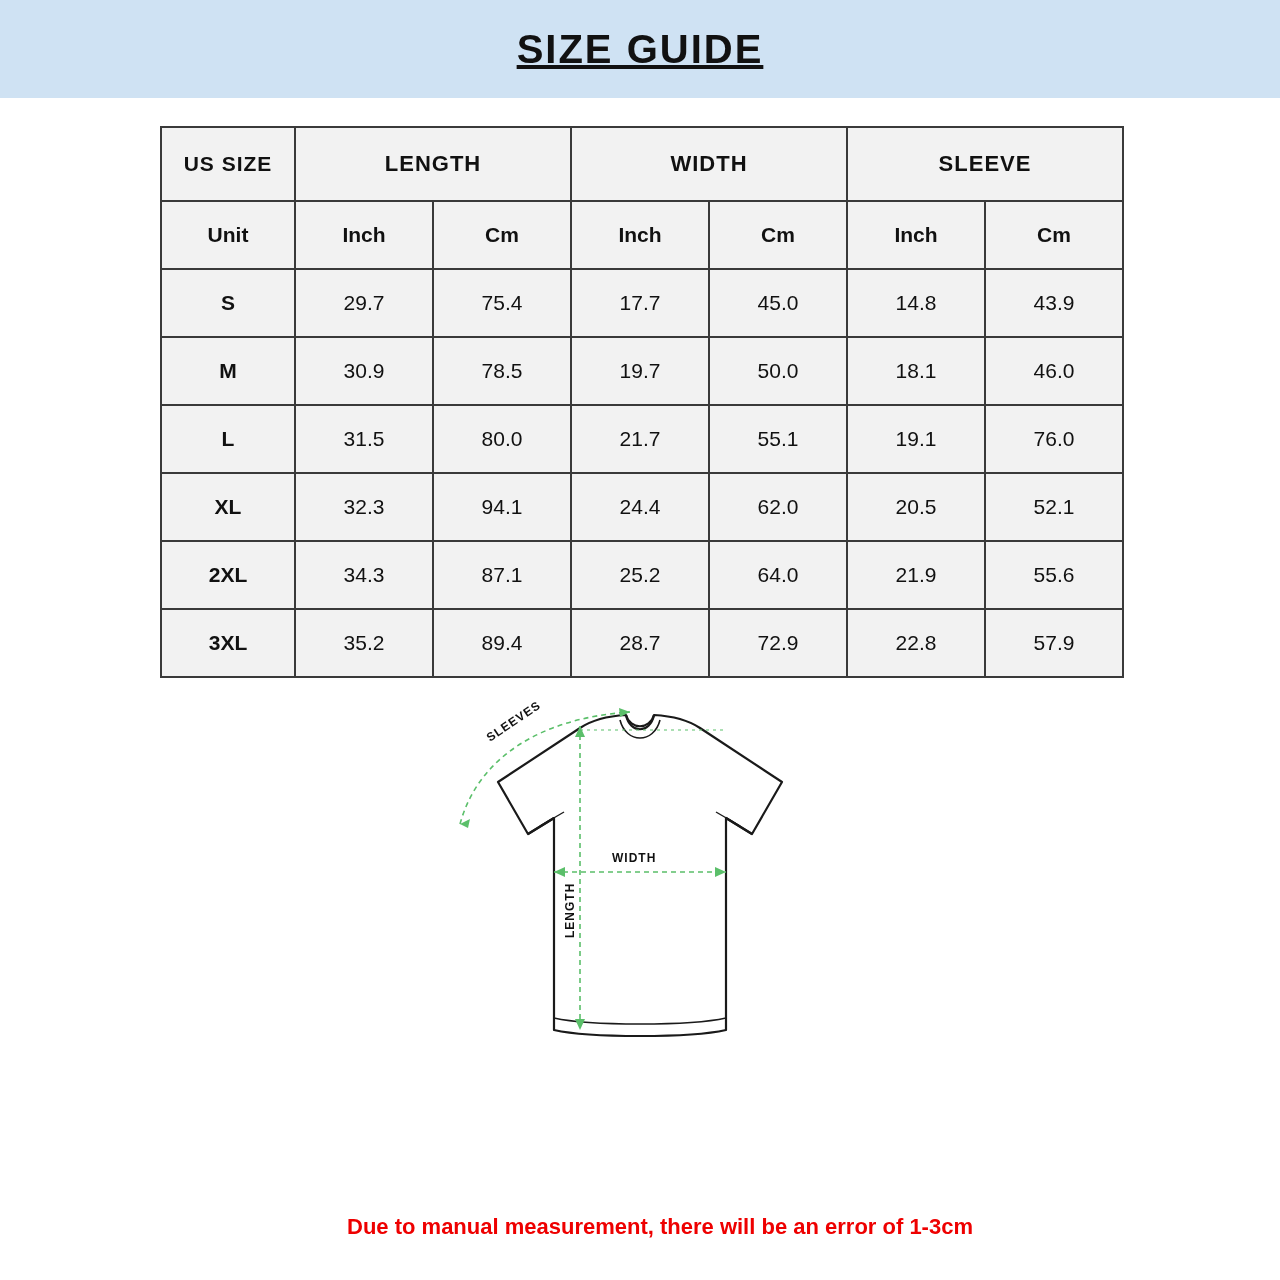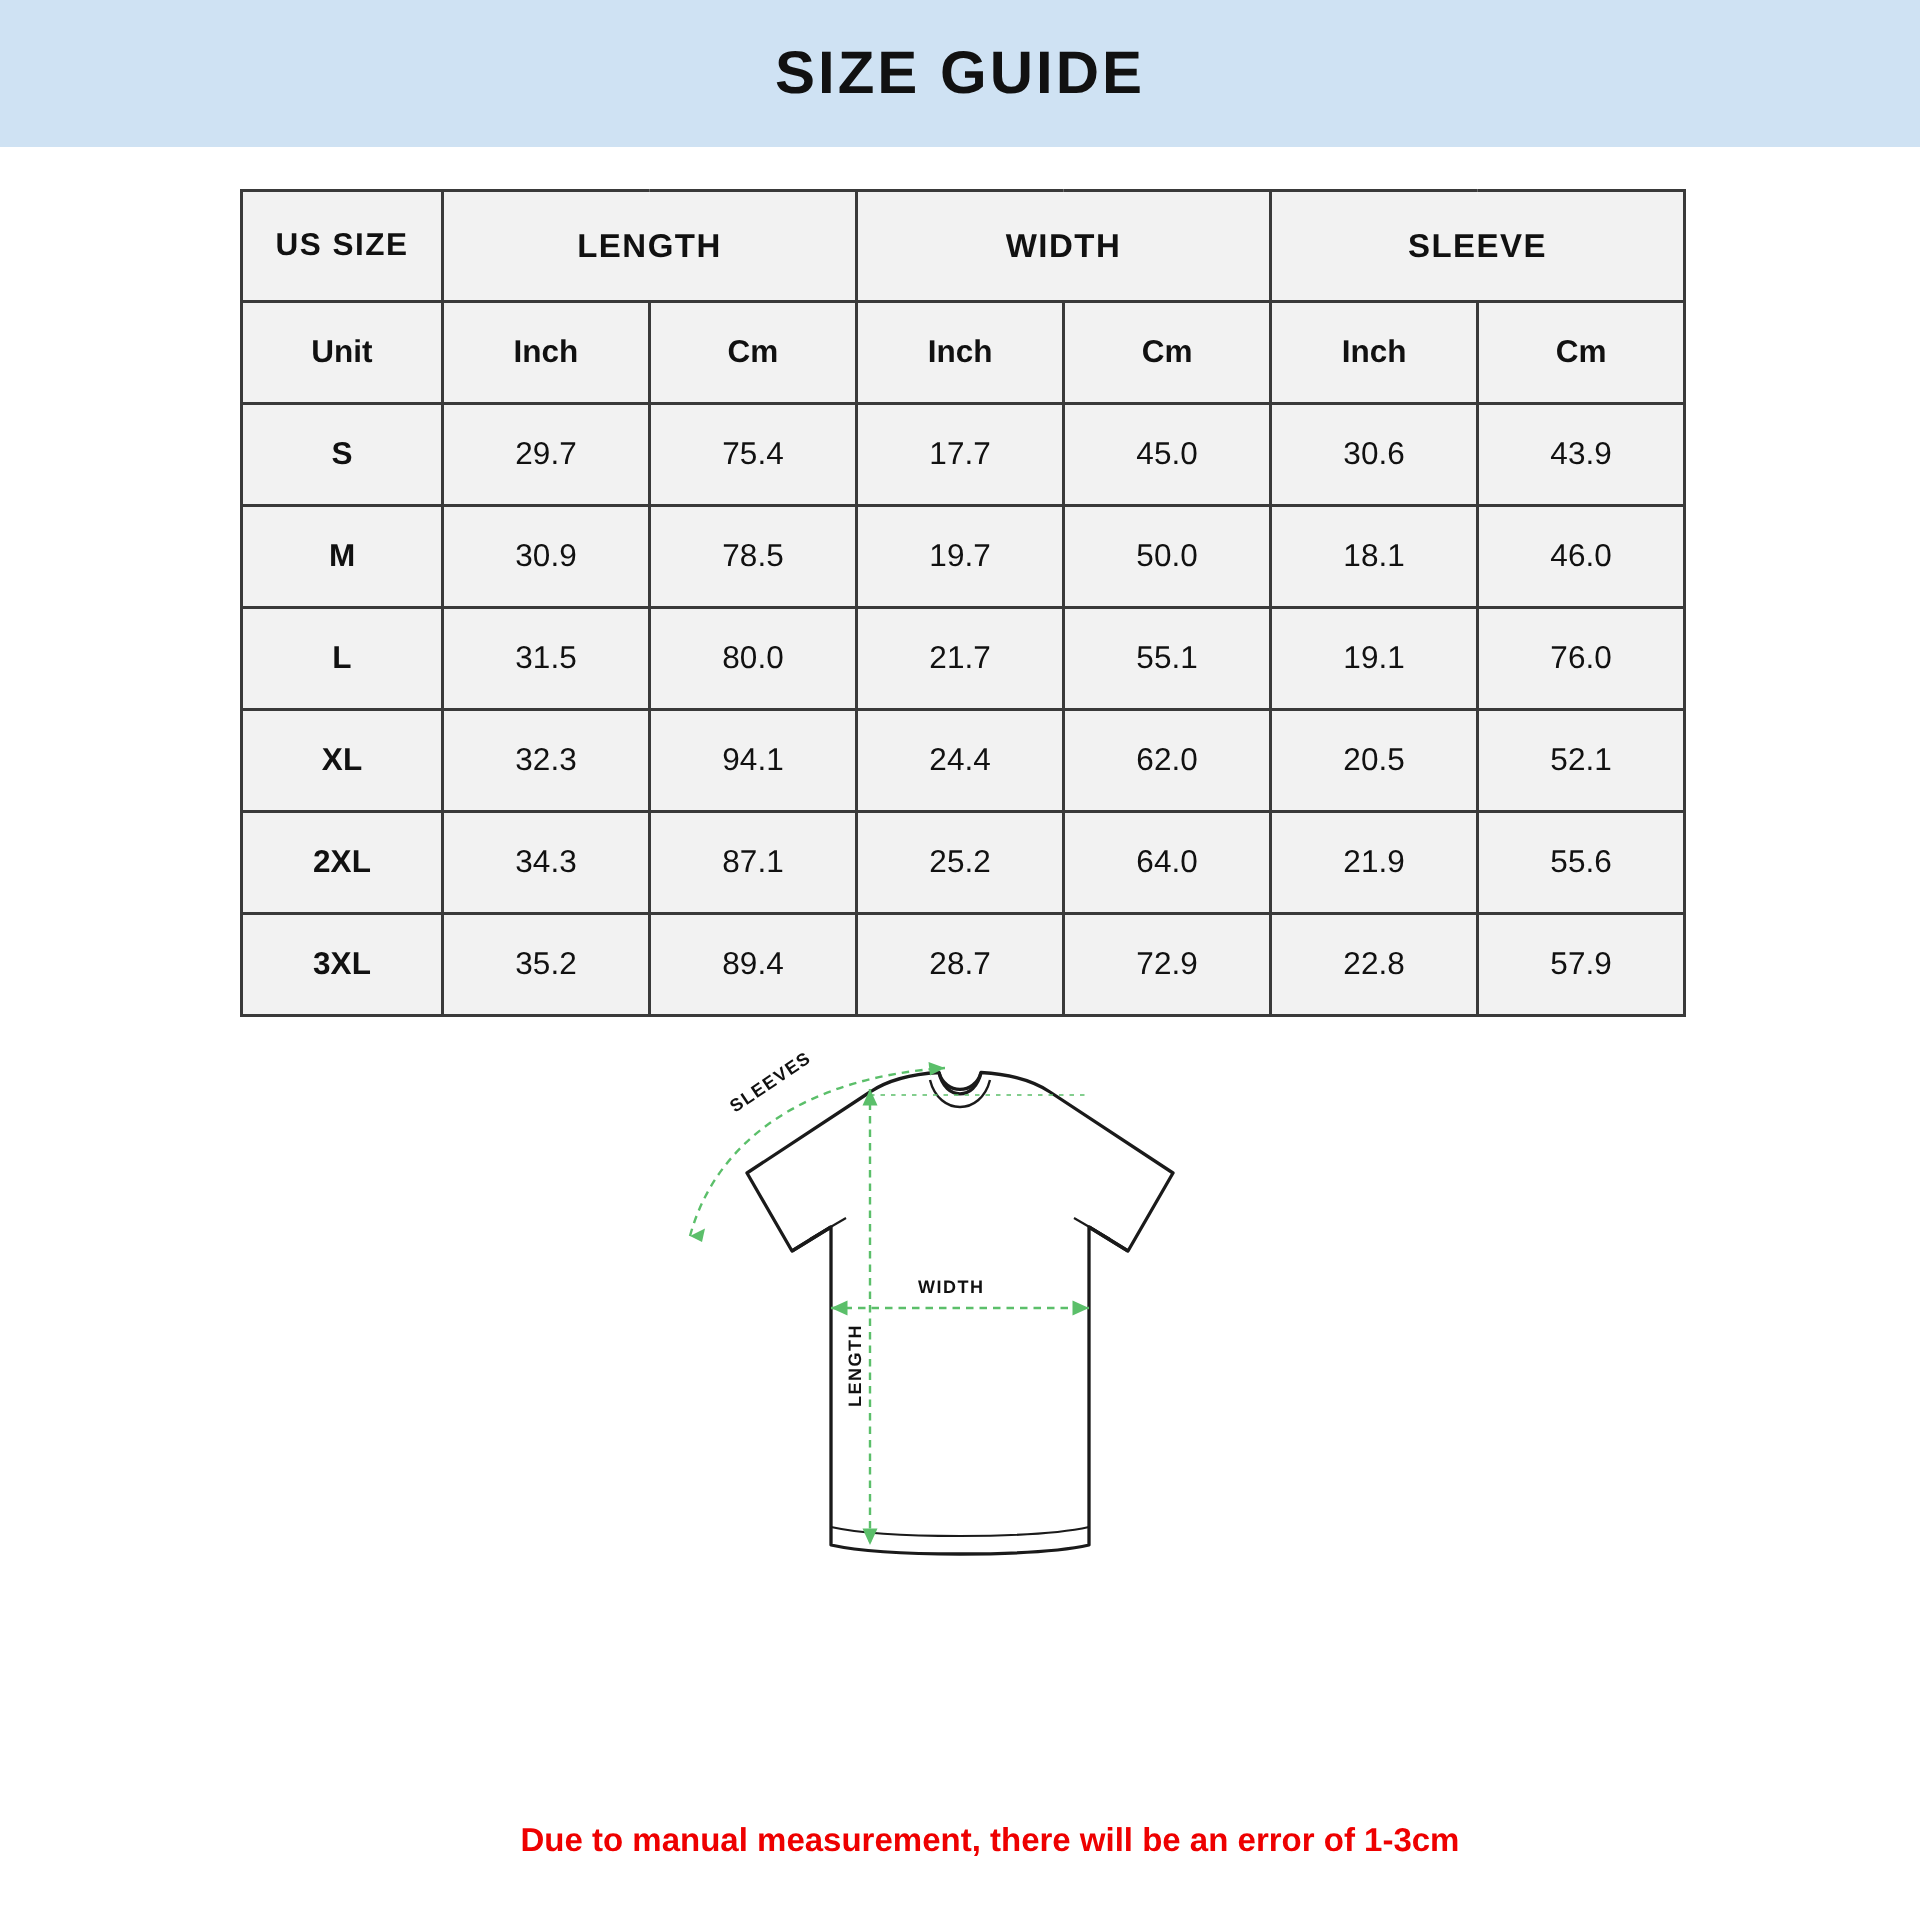--- a/index.html
+++ b/index.html
@@ -25,20 +25,21 @@
     align-items: center;
     justify-content: center;
     box-sizing: border-box;
   }
   .header-title {
     font-size: 40px;
     font-weight: bold;
     letter-spacing: 2px;
     color: #111111;
     text-align: center;
+    text-decoration: underline;
   }
 
   
   .table-wrap {
     padding: 28px 76px 0 160px;
     box-sizing: border-box;
   }
   table.size-table {
     border-collapse: collapse;
     width: 960px;
@@ -139,21 +140,21 @@
         <th class="unit-cell">Cm</th>
       </tr>
     </thead>
     <tbody>
       <tr>
         <td class="size-label">S</td>
         <td>29.7</td>
         <td>75.4</td>
         <td>17.7</td>
         <td>45.0</td>
-        <td>30.6</td>
+        <td>14.8</td>
         <td>43.9</td>
       </tr>
       <tr>
         <td class="size-label">M</td>
         <td>30.9</td>
         <td>78.5</td>
         <td>19.7</td>
         <td>50.0</td>
         <td>18.1</td>
         <td>46.0</td>

